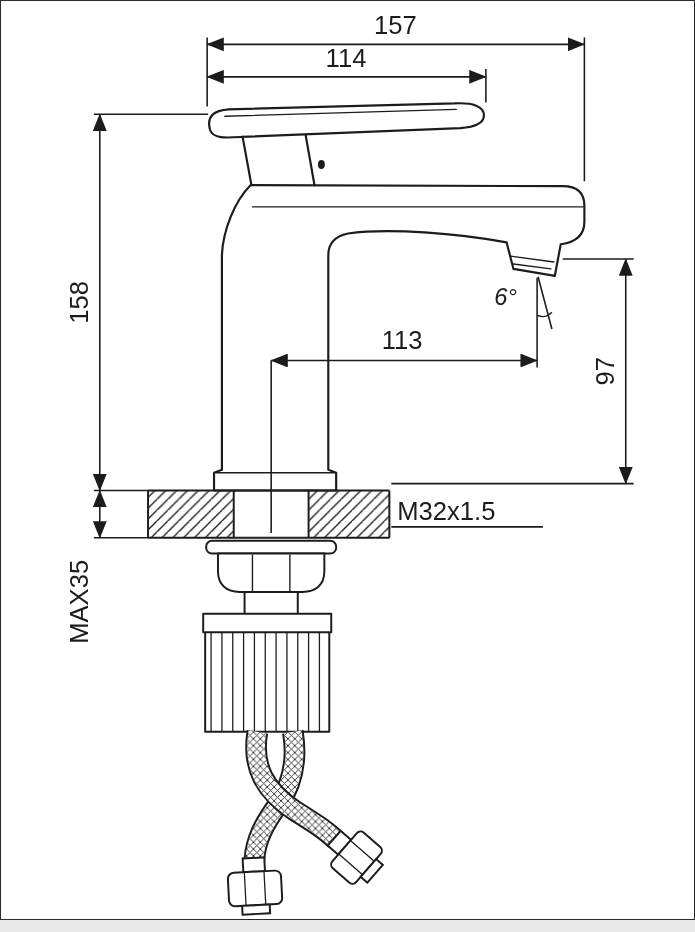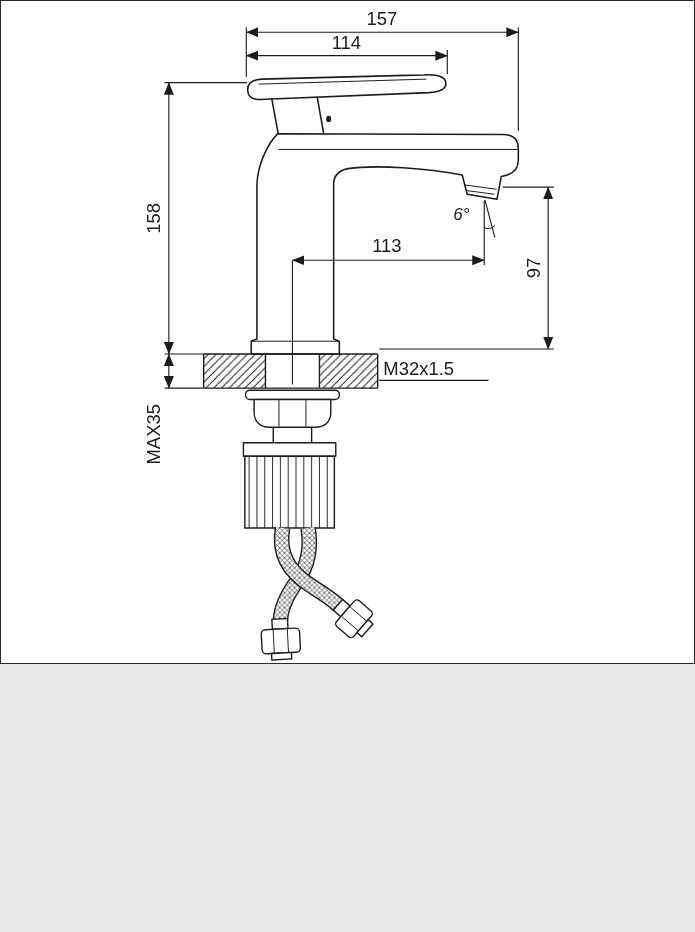--- a/index.html
+++ b/index.html
@@ -1,18 +1,18 @@
 <!DOCTYPE html>
 <html><head>
 <meta charset="utf-8">
 <style>
   html,body{margin:0;padding:0;background:#e8e8e8;}
   .canvas{
     position:relative;
-    width:695px;height:664px;
+    width:695px;height:920px;
     margin:0 auto;
     background:#ffffff;
     border:1px solid #2a2a2a;
     box-sizing:border-box;
     font-family:"Liberation Sans", sans-serif;
     overflow:hidden;
   }
   .canvas svg{position:absolute;left:0;top:0;width:100%;height:100%;}
   text{fill:#1c1c1c;stroke:none;font-family:"Liberation Sans","DejaVu Sans",sans-serif;}
 </style>

